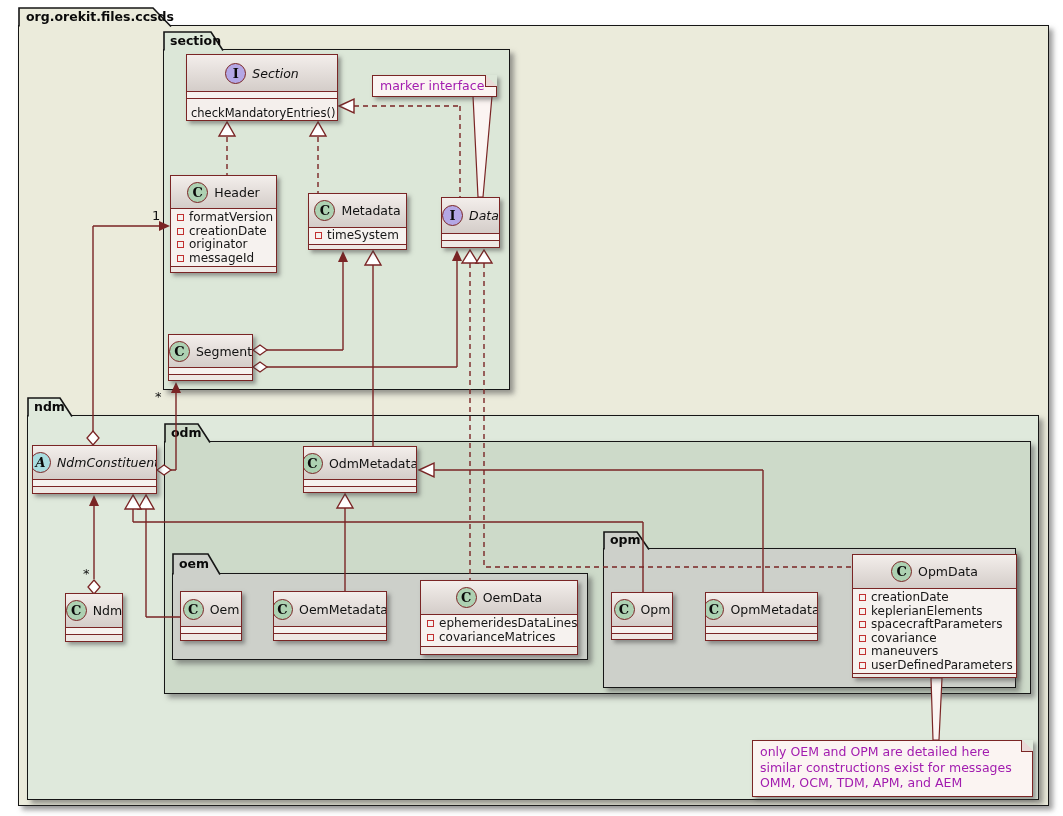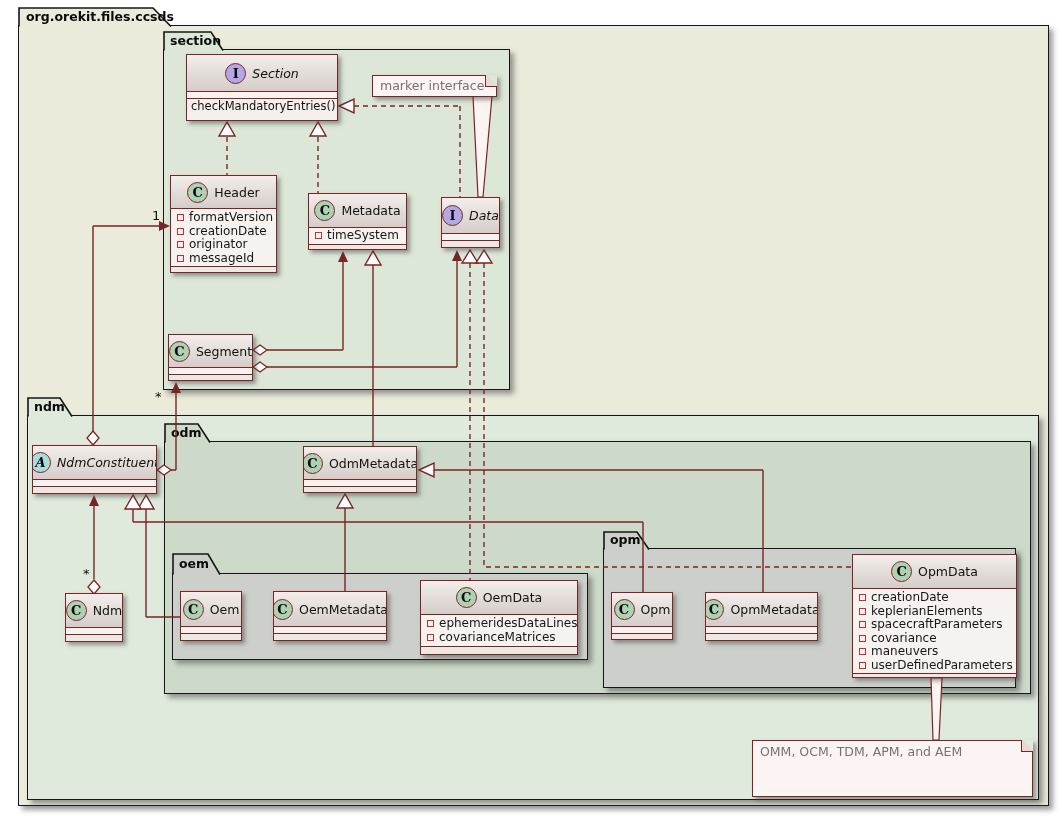--- a/index.html
+++ b/index.html
@@ -28,27 +28,27 @@
                  font-weight: bold; font-size: 13px; color: #0a0a0a; flex: 0 0 auto; }
   .icon-c { background: #add1b2; }
   .icon-i { background: #b4a7e5; }
   .icon-a { background: #a9dcdf; font-style: italic; }
   .strip  { flex: 0 0 7px; border-top: 1px solid #7a2525; background: #f6f2ef; }
   .strip2 { flex: 0 0 8px; border-top: 1px solid #7a2525; background: #eee8e4; }
   .members { border-top: 1px solid #7a2525; background: #f6f2ef; padding: 2px 5px 1px 5px; flex: 1 1 auto; }
   .attr { display: flex; align-items: flex-start; line-height: 13.5px; }
   .attr .bullet { width: 7px; height: 7px; border: 1.5px solid #c13030; margin: 3px 5px 0 1px; flex: 0 0 auto; }
   .attr .txt { font-size: 12px; color: #161616; white-space: nowrap; }
-  .method-row { border-top: 1px solid #7a2525; background: #f4efec; display: flex; align-items: flex-start;
+  .method-row { border-top: 1px solid #7a2525; background: #f4efec; display: flex; align-items: flex-end;
                 padding: 0 4px; flex: 1 1 auto; }
   .method-row .txt { font-size: 11.5px; color: #111; white-space: nowrap; }
 
   
   .note { position: absolute; z-index: 7; background: #fbf4f2; border: 1.2px solid #7a2525;
-          box-shadow: 3px 3px 4px rgba(70,70,70,.5); color: #737373; font-size: 12.5px;
+          box-shadow: 3px 3px 4px rgba(70,70,70,.5); color: #a21caf; font-size: 12.5px;
           padding: 2px 7px; line-height: 15.5px; white-space: nowrap; }
   .note .fold { position: absolute; top: -1px; right: -1px; width: 12px; height: 12px;
                 border-left: 1.2px solid #7a2525; border-bottom: 1.2px solid #7a2525; }
   .fold-green1 { background: linear-gradient(225deg, #dce7d8 0 50%, #e9d9d6 50% 100%); }
   .fold-green2 { background: linear-gradient(225deg, #dfe9dc 0 50%, #e9d9d6 50% 100%); }
 
   .mult { position: absolute; z-index: 8; font-size: 13px; color: #111; }
 </style>
 </head>
 <body>
@@ -332,20 +332,22 @@
     </div>
     <div class="strip2"></div>
   </div>
 
   <div class="note" style="left:372px; top:75px; width:125px; height:22px;">
     <span>marker interface</span>
     <span class="fold fold-green1"></span>
   </div>
 
   <div class="note" style="left:752px; top:740px; width:281px; height:57px; padding-top:3px;">
+    <div>only OEM and OPM are detailed here</div>
+    <div>similar constructions exist for messages</div>
     <div>OMM, OCM, TDM, APM, and AEM</div>
     <span class="fold fold-green2"></span>
   </div>
 
   <span class="mult" style="left:152px; top:208px;">1</span>
   <span class="mult" style="left:155px; top:389px;">*</span>
   <span class="mult" style="left:83px; top:566px;">*</span>
 
 </div>
 

